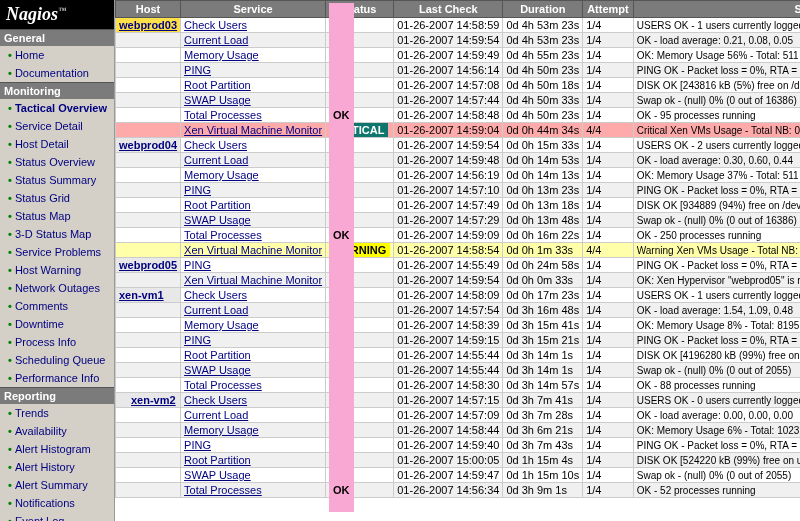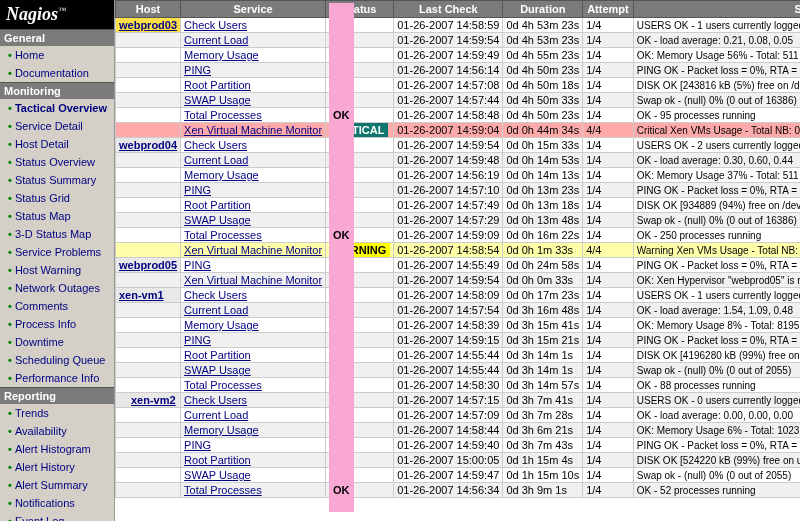--- a/index.html
+++ b/index.html
@@ -101,23 +101,23 @@
   <div class="sidebar-item">Status Summary</div>
   <div class="sidebar-item">Status Grid</div>
   <div class="sidebar-item">Status Map</div>
   <div class="sidebar-item">3-D Status Map</div>
 
   <div class="sidebar-item">Service Problems</div>
   <div class="sidebar-item">Host Warning</div>
   <div class="sidebar-item">Network Outages</div>
 
   <div class="sidebar-item">Comments</div>
+  <div class="sidebar-item">Downtime</div>
+
   <div class="sidebar-item">Process Info</div>
-
-  <div class="sidebar-item">Downtime</div>
   <div class="sidebar-item">Scheduling Queue</div>
   <div class="sidebar-item">Performance Info</div>
 
   <div class="sidebar-section-header">Reporting</div>
   <div class="sidebar-item">Trends</div>
   <div class="sidebar-item">Availability</div>
   <div class="sidebar-item">Alert Histogram</div>
   <div class="sidebar-item">Alert History</div>
   <div class="sidebar-item">Alert Summary</div>
   <div class="sidebar-item">Notifications</div>

